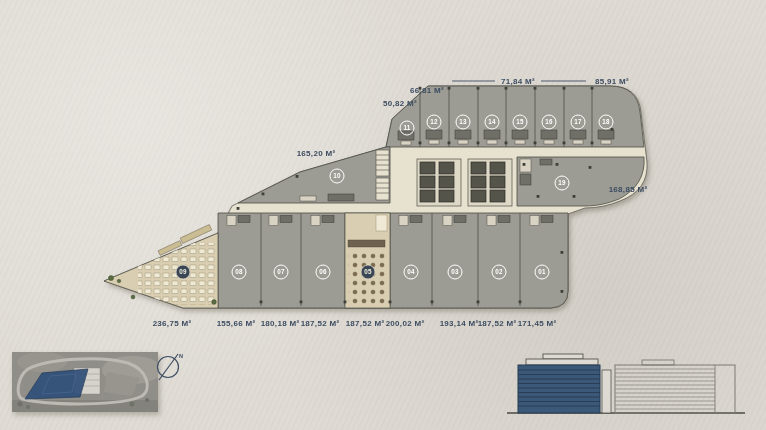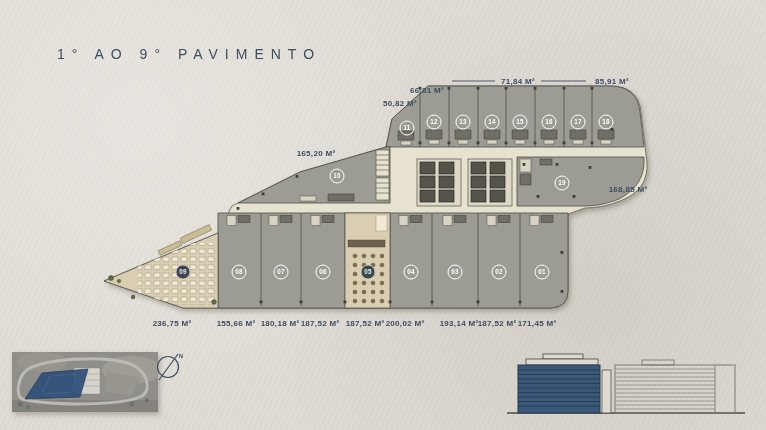--- a/index.html
+++ b/index.html
@@ -27,21 +27,20 @@
   .thumb{position:absolute;left:12px;top:352px;width:146px;height:60px;
     box-shadow:2px 3px 5px rgba(90,85,70,.35);}
   #compassSvg{left:150px;top:350px;}
   #bldgSvg{left:505px;top:350px;}
 </style>
 </head>
 <body>
 
 <div class="stage">
 
-  <div class="title">1° AO 9° PAVIMENTO</div>
 
   <svg id="planSvg" width="766" height="430" viewBox="0 0 766 430">
     <defs>
       <filter id="ds" x="-6%" y="-8%" width="114%" height="118%">
         <feDropShadow dx="2" dy="3" stdDeviation="2.5" flood-color="#6b6557" flood-opacity="0.45"></feDropShadow>
       </filter>
       <pattern id="desks" width="9" height="8" patternUnits="userSpaceOnUse">
         <rect x="1" y="1" width="6" height="4.5" fill="#efe9d6" stroke="#8f8465" stroke-width="0.4"></rect>
       </pattern>
       <pattern id="cafe" width="9" height="9" patternUnits="userSpaceOnUse">

